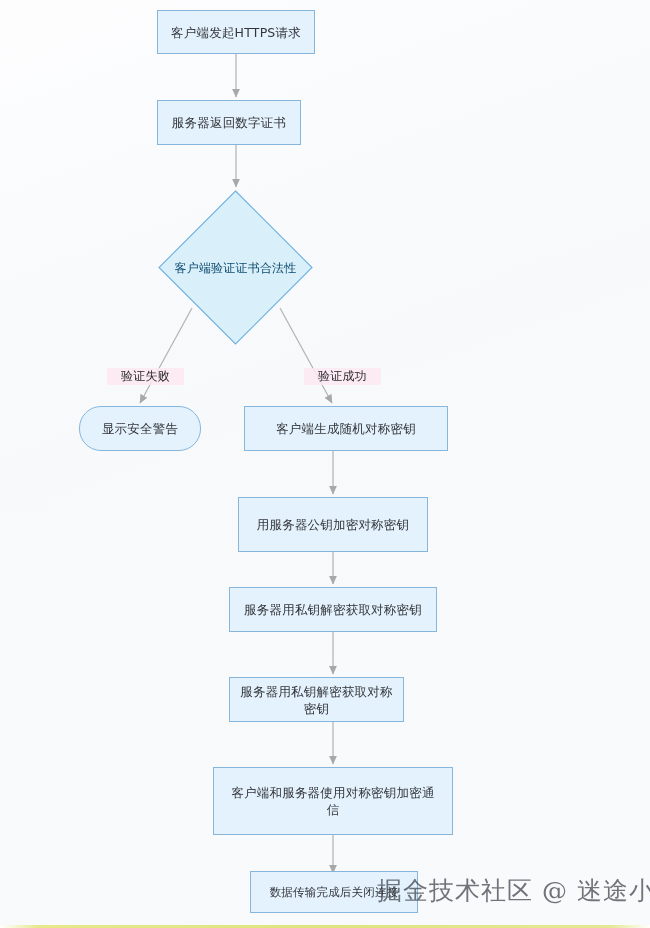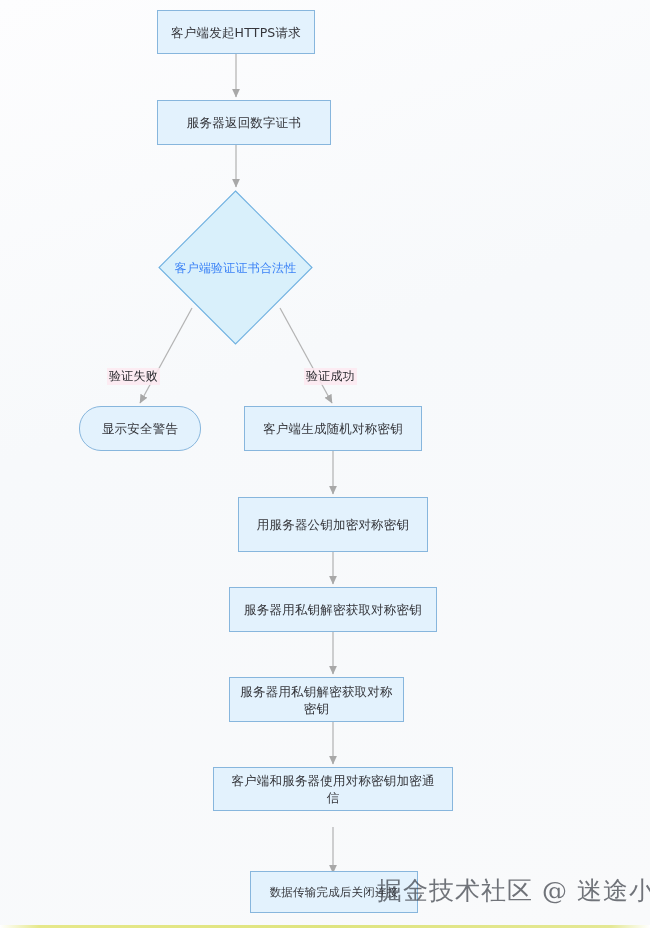--- a/index.html
+++ b/index.html
@@ -57,37 +57,37 @@
     left: 0;
     top: 0;
     width: 100%;
     height: 100%;
     display: flex;
     align-items: center;
     justify-content: center;
     text-align: center;
     font-size: 12px;
     line-height: 16px;
-    color: #3b82f6;
+    color: #0c4a6e;
     letter-spacing: 0.2px;
   }
   #edges {
     position: absolute;
     left: 0;
     top: 0;
     width: 650px;
     height: 928px;
     z-index: 2;
   }
   .edge-label {
     position: absolute;
     font-size: 12px;
     color: #2b2b30;
     background: rgba(253, 233, 240, 0.85);
-    padding: 0 2px;
+    padding: 0 14px;
     white-space: nowrap;
     z-index: 6;
     letter-spacing: 0.2px;
   }
   .watermark {
     position: absolute;
     z-index: 20;
     color: rgba(58, 62, 70, 0.72);
     font-size: 25px;
     font-family: "DejaVu Serif", "Liberation Serif", serif;
@@ -126,56 +126,56 @@
       <path d="M333,632 L333,674"></path>
       <path d="M333,722 L333,764"></path>
       <path d="M333,827 L333,873"></path>
     </g>
   </svg>
 
   <div class="node" style="left:157px; top:10px; width:158px; height:44px;">
     <span class="node-label">客户端发起HTTPS请求</span>
   </div>
 
-  <div class="node" style="left:157px; top:100px; width:174px; height:45px;">
+  <div class="node" style="left:157px; top:100px; width:144px; height:45px;">
     <span class="node-label">服务器返回数字证书</span>
   </div>
 
   <div class="diamond-wrap" style="left:158px; top:190px; width:155px; height:155px;">
     <svg class="diamond-shape" viewBox="0 0 155 155" xmlns="http://www.w3.org/2000/svg">
       <polygon points="77.5,1 154,77.5 77.5,154 1,77.5" fill="#d9f0fb" stroke="#6fb0e0" stroke-width="1.1"></polygon>
     </svg>
     <div class="diamond-text">客户端验证证书合法性</div>
   </div>
 
   <div class="edge-label" style="left:107px; top:368px;">验证失败</div>
 
   <div class="edge-label" style="left:304px; top:368px;">验证成功</div>
 
   <div class="node" style="left:79px; top:406px; width:122px; height:45px;border-radius:22px;">
     <span class="node-label">显示安全警告</span>
   </div>
 
-  <div class="node" style="left:244px; top:406px; width:178px; height:45px;">
+  <div class="node" style="left:244px; top:406px; width:204px; height:45px;">
     <span class="node-label">客户端生成随机对称密钥</span>
   </div>
 
   <div class="node" style="left:238px; top:497px; width:190px; height:55px;">
     <span class="node-label">用服务器公钥加密对称密钥</span>
   </div>
 
   <div class="node" style="left:229px; top:587px; width:208px; height:45px;">
     <span class="node-label">服务器用私钥解密获取对称密钥</span>
   </div>
 
   <div class="node" style="left:229px; top:677px; width:175px; height:45px;">
     <span class="node-label">服务器用私钥解密获取对称密钥</span>
   </div>
 
-  <div class="node" style="left:213px; top:767px; width:240px; height:44px;">
+  <div class="node" style="left:213px; top:767px; width:240px; height:68px;">
     <span class="node-label">客户端和服务器使用对称密钥加密通
 信</span>
   </div>
 
   <div class="node" style="left:250px; top:871px; width:168px; height:40px; font-size:11.5px;">
     <span class="node-label">数据传输完成后关闭连接</span>
   </div>
 
   <div class="watermark" style="left:377px; top:874px;">掘金技术社区 @ 迷途小学生</div>
 

